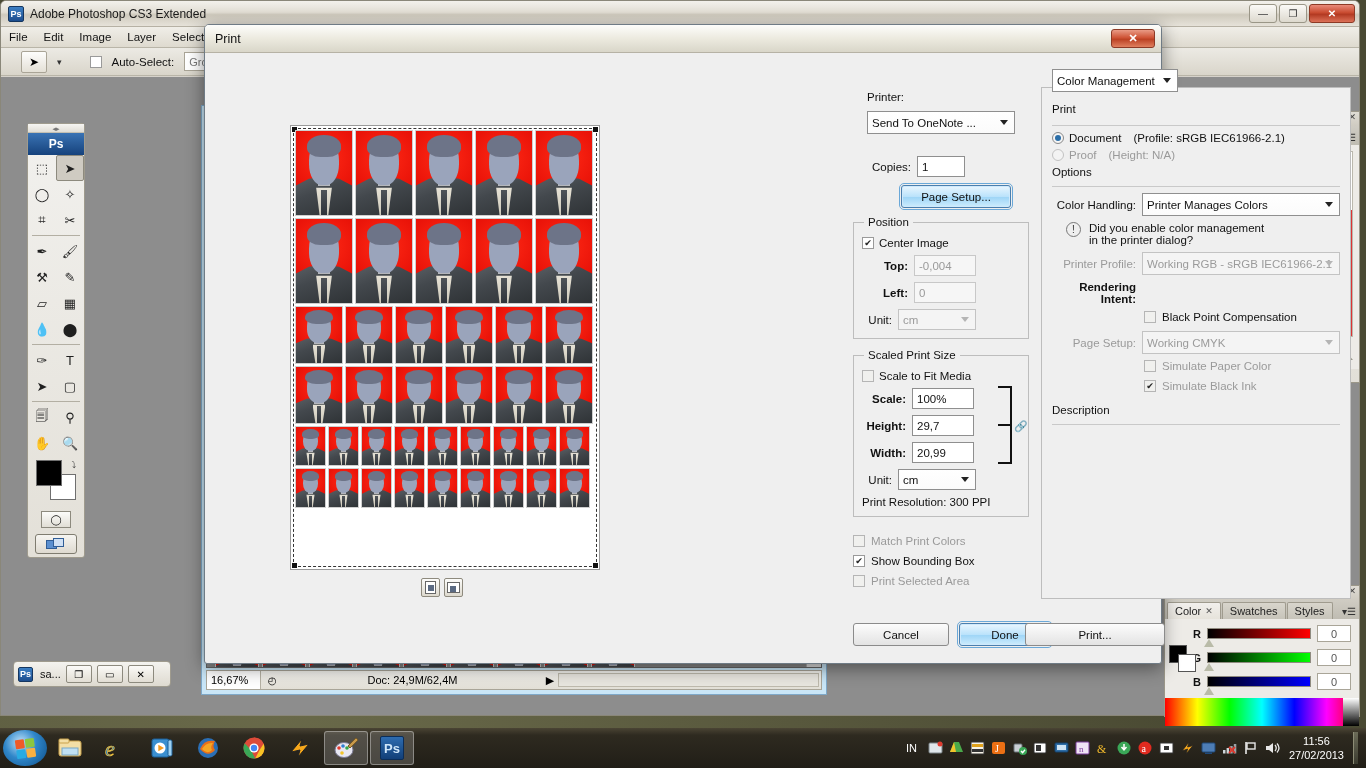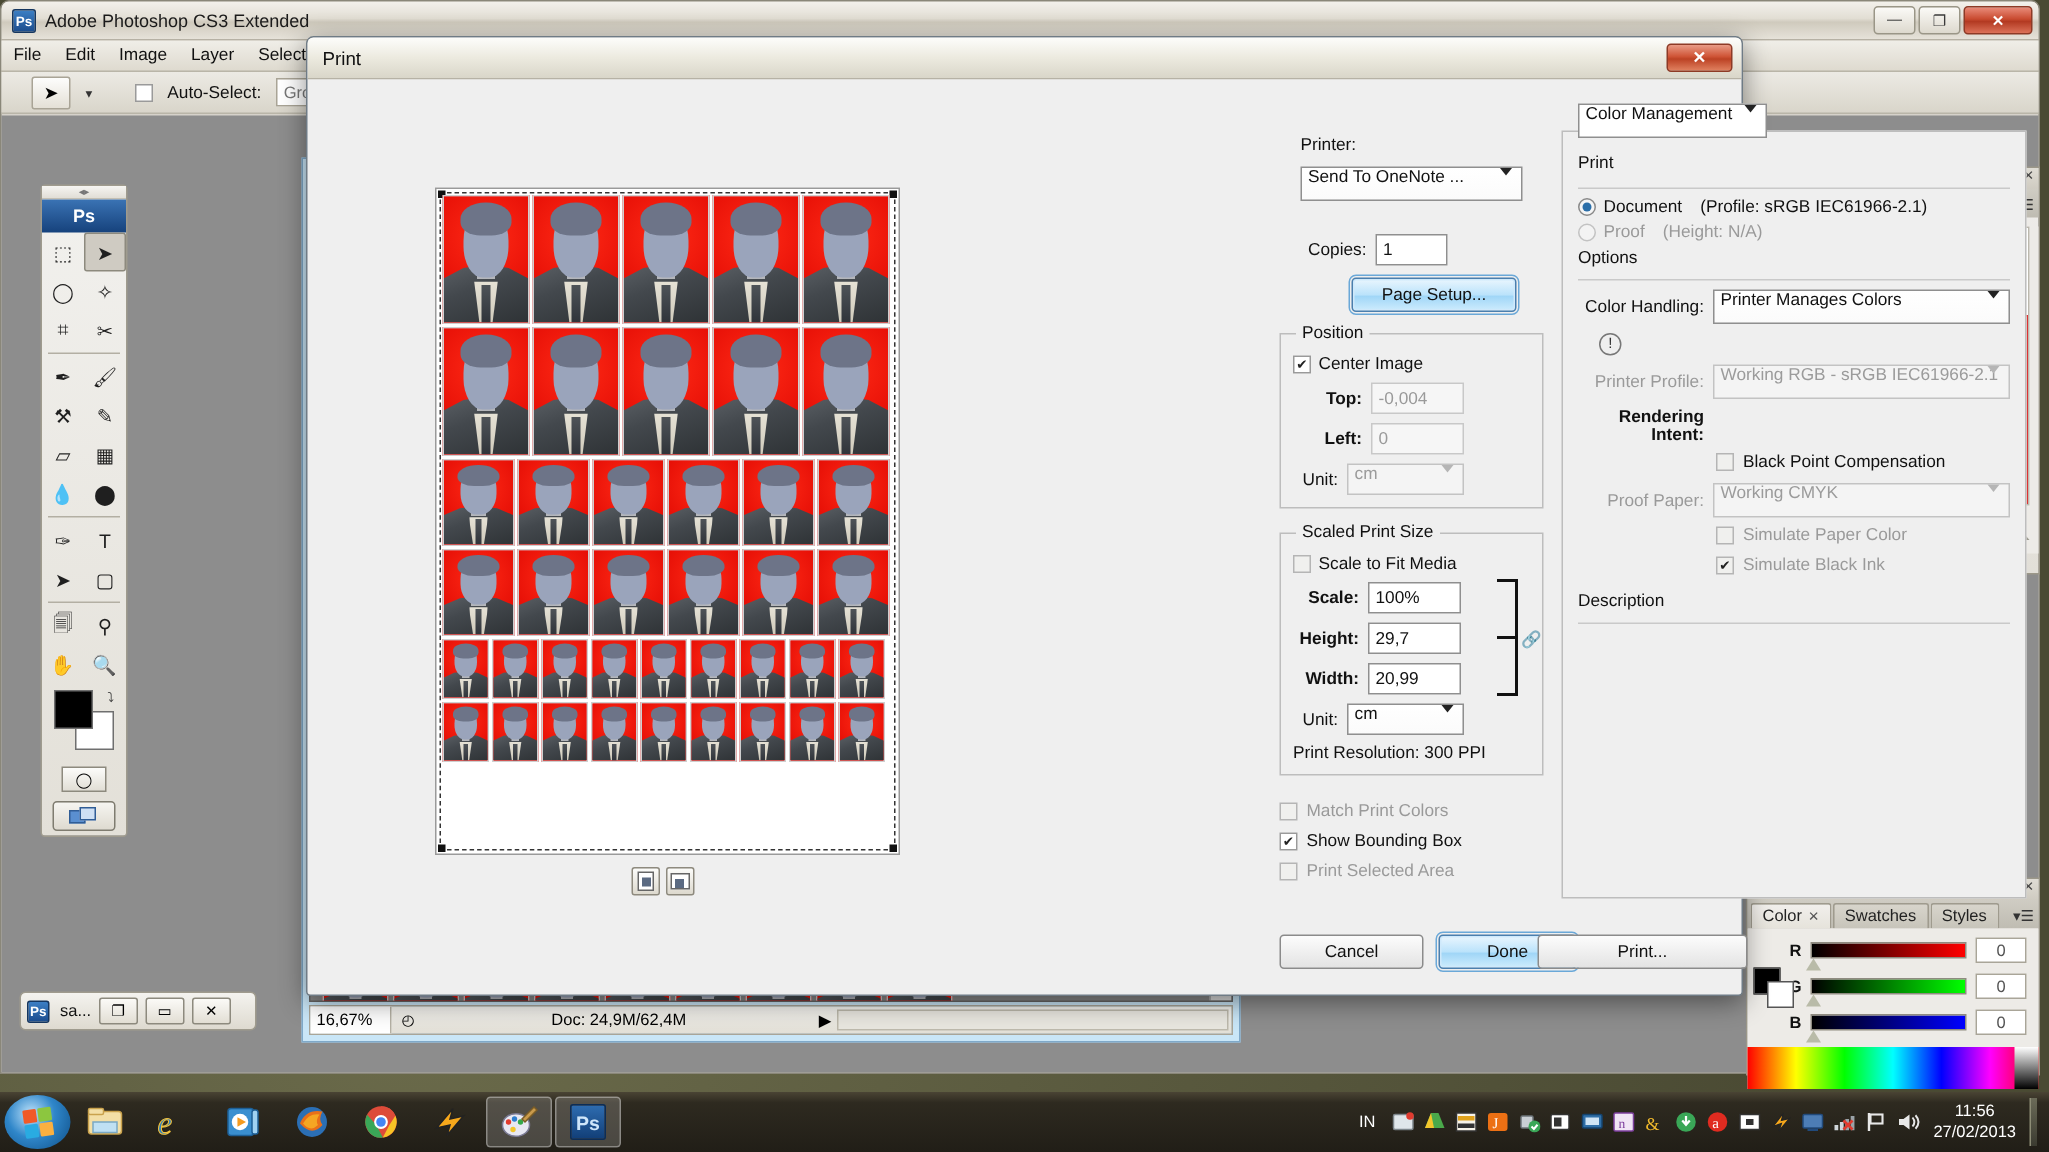--- a/index.html
+++ b/index.html
@@ -218,21 +218,21 @@
   .pg-ico { width: 11px; height: 13px; background: #fff; border: 1px solid #666; position: relative; }
   .pg-ico.land { width: 13px; height: 11px; }
   .pg-ico::after { content: ""; position: absolute; left: 2px; top: 3px; width: 6px; height: 6px; background: #5b6a82; }
 
   
   .mid-col { position: absolute; left: 648px; top: 38px; width: 176px; }
   .field-label { font-size: 11.5px; color: #111; }
   .row { display: flex; align-items: center; margin-bottom: 0; }
   .select {
     height: 23px; border: 1px solid #8f8f8f; background: linear-gradient(#ffffff,#fbfbfb);
-    display: flex; align-items: flex-start; padding: 0 4px; font-size: 11.5px; color: #111; position: relative;
+    display: flex; align-items: center; padding: 0 4px; font-size: 11.5px; color: #111; position: relative;
   }
   .select .arrow { position: absolute; right: 6px; width: 0; height: 0; border-left: 4px solid transparent; border-right: 4px solid transparent; border-top: 5px solid #222; }
   .select.disabled { color: #9b9b9b; background: #f4f4f4; border-color: #c3c3c3; }
   .select.disabled .arrow { border-top-color: #b5b5b5; }
   .textbox { height: 21px; border: 1px solid #8f8f8f; background: #fff; font-size: 11.5px; color: #111; display: flex; align-items: center; padding: 0 4px; }
   .textbox.dim { color: #9a9a9a; border-color: #c8c8c8; background: #f6f6f6; }
   .btn {
     height: 23px; border: 1px solid #8b8b8b; border-radius: 3px;
     background: linear-gradient(#fcfcfc,#e3e3e3);
     font-size: 11.5px; color: #111; display: flex; align-items: center; justify-content: center;
@@ -1299,41 +1299,45 @@
           <div class="row" style="margin-bottom:6px;margin-top:4px">
             <span class="field-label lbl-right" style="width:84px">Color Handling:</span>
             <div class="select" style="flex:1;margin-left:6px">
               <span>Printer Manages Colors</span>
               <span class="arrow"></span>
             </div>
           </div>
 
           <div class="row" style="align-items:flex-start;margin:4px 0 6px 14px">
             <span class="warn-ico">!</span>
+            <div style="margin-left:8px">
+              <div class="field-label">Did you enable color management</div>
+              <div class="field-label">in the printer dialog?</div>
+            </div>
           </div>
 
           <div class="row" style="margin-bottom:6px">
             <span class="field-label lbl-right dim-text" style="width:84px">Printer Profile:</span>
             <div class="select disabled" style="flex:1;margin-left:6px">
               <span>Working RGB - sRGB IEC61966-2.1</span>
               <span class="arrow"></span>
             </div>
           </div>
 
           <div class="row" style="margin-bottom:6px">
             <span class="field-label lbl-right" style="width:84px;font-weight:bold">Rendering Intent:</span>
           </div>
 
           <div class="row" style="margin:0 0 8px 92px">
             <span class="cbx dim"></span>
             <span class="field-label" style="margin-left:6px">Black Point Compensation</span>
           </div>
 
           <div class="row" style="margin-bottom:6px">
-            <span class="field-label lbl-right dim-text" style="width:84px">Proof Paper:</span>
+            <span class="field-label lbl-right dim-text" style="width:84px">Page Setup:</span>
             <div class="select disabled" style="flex:1;margin-left:6px">
               <span>Working CMYK</span>
               <span class="arrow"></span>
             </div>
           </div>
 
           <div class="row" style="margin:0 0 8px 92px">
             <span class="cbx dim"></span>
             <span class="field-label dim-text" style="margin-left:6px">Simulate Paper Color</span>
           </div>

